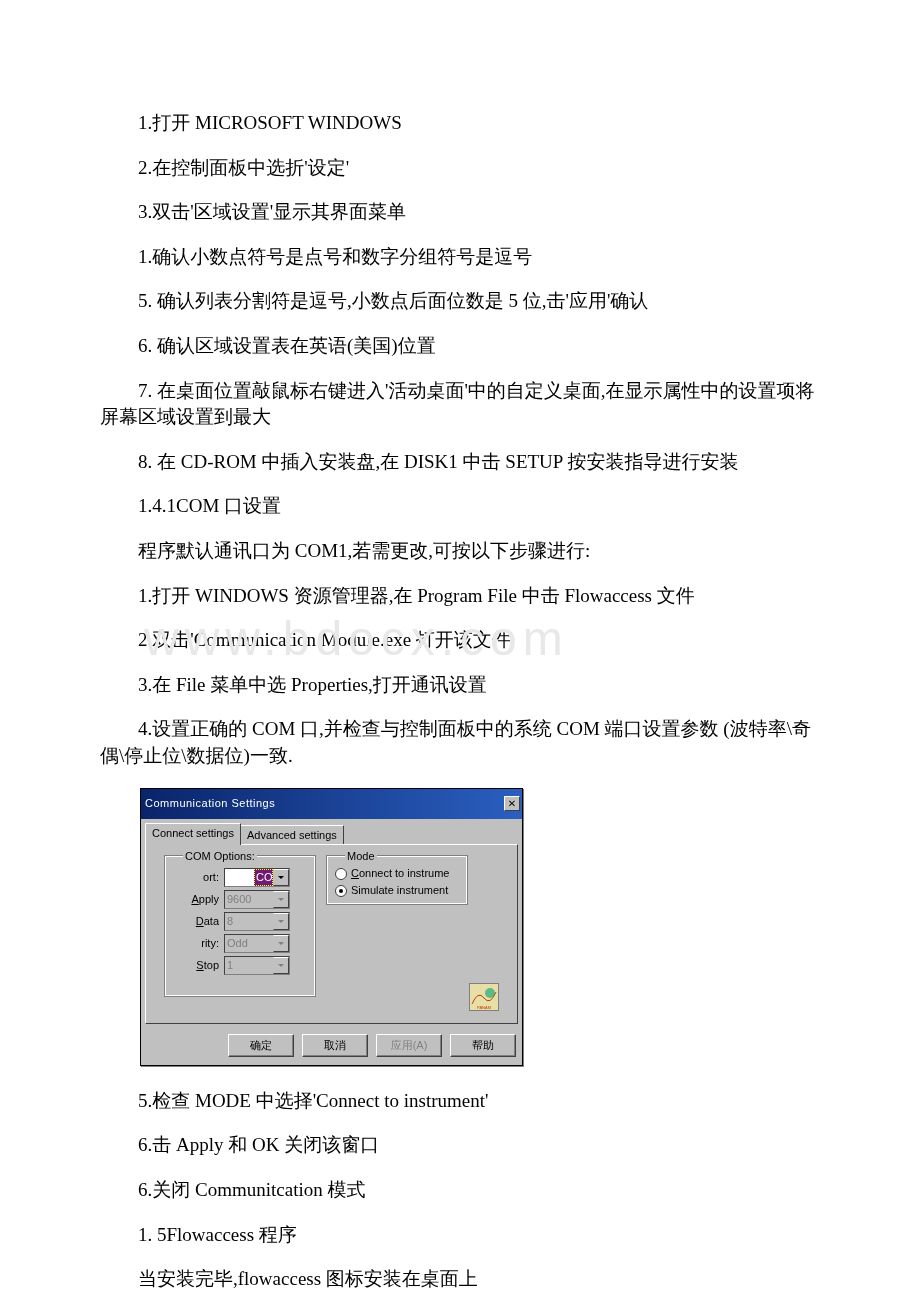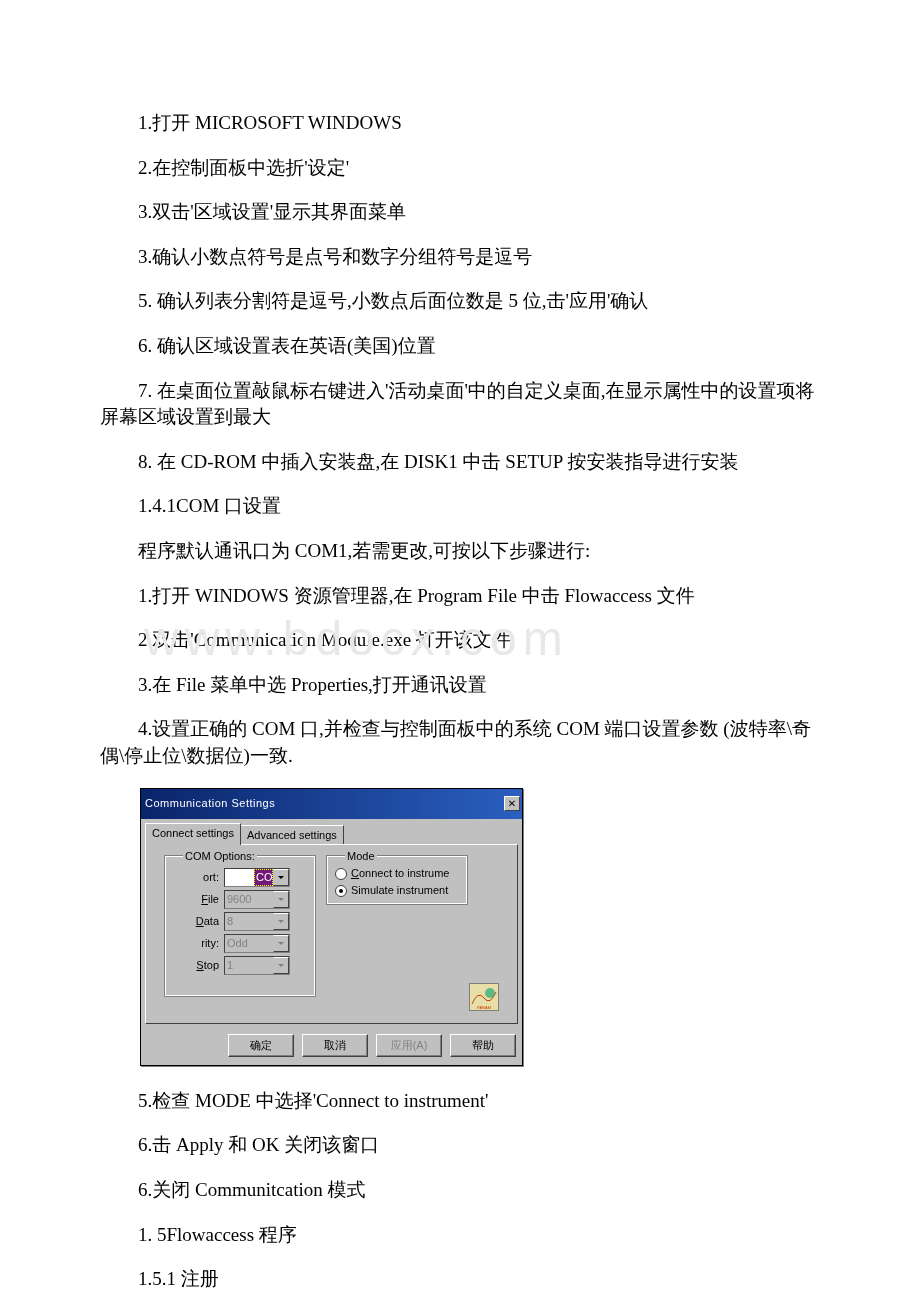--- a/index.html
+++ b/index.html
@@ -242,21 +242,21 @@
 </head>
 <body>
 
 <div class="page">
 
   <div class="watermark">www.bdocx.com</div>
 
   <p class="para">1.打开 MICROSOFT WINDOWS</p>
   <p class="para">2.在控制面板中选折'设定'</p>
   <p class="para">3.双击'区域设置'显示其界面菜单</p>
-  <p class="para">3.确认小数点符号是点号和数字分组符号是逗号</p>
+  <p class="para">1.确认小数点符号是点号和数字分组符号是逗号</p>
   <p class="para">5. 确认列表分割符是逗号,小数点后面位数是 5 位,击'应用'确认</p>
   <p class="para">6. 确认区域设置表在英语(美国)位置</p>
   <p class="para">7. 在桌面位置敲鼠标右键进入'活动桌面'中的自定义桌面,在显示属性中的设置项将屏幕区域设置到最大</p>
   <p class="para">8. 在 CD-ROM 中插入安装盘,在 DISK1 中击 SETUP 按安装指导进行安装</p>
   <p class="para">1.4.1COM 口设置</p>
   <p class="para">程序默认通讯口为 COM1,若需更改,可按以下步骤进行:</p>
   <p class="para">1.打开 WINDOWS 资源管理器,在 Program File 中击 Flowaccess 文件</p>
   <p class="para">2.双击'Communication Module.exe 打开该文件</p>
   <p class="para">3.在 File 菜单中选 Properties,打开通讯设置</p>
   <p class="para">4.设置正确的 COM 口,并检查与控制面板中的系统 COM 端口设置参数 (波特率\奇偶\停止位\数据位)一致.</p>
@@ -279,21 +279,21 @@
           <span class="group-label">COM Options:</span>
           <div style="padding:10px 8px 4px 6px;">
             <div class="row">
               <span class="row-label">ort:</span>
               <div class="combo sel">
                 <span class="combo-val">COM1</span>
                 <span class="combo-btn"></span>
               </div>
             </div>
             <div class="row">
-              <span class="row-label underline-first">File</span>
+              <span class="row-label underline-first">Apply</span>
               <div class="combo disabled">
                 <span class="combo-val">9600</span>
                 <span class="combo-btn"></span>
               </div>
             </div>
             <div class="row">
               <span class="row-label underline-first">Data</span>
               <div class="combo disabled">
                 <span class="combo-val">8</span>
                 <span class="combo-btn"></span>
@@ -346,15 +346,16 @@
         <div class="winbtn disabled">应用(A)</div>
         <div class="winbtn">帮助</div>
       </div>
     </div>
   </div>
 
   <p class="para">5.检查 MODE 中选择'Connect to instrument'</p>
   <p class="para">6.击 Apply 和 OK 关闭该窗口</p>
   <p class="para">6.关闭 Communitcation 模式</p>
   <p class="para">1. 5Flowaccess 程序</p>
+  <p class="para">当安装完毕,flowaccess 图标安装在桌面上</p>
   <p class="para">1.5.1 注册</p>
 
 </div>
 
 </body></html>

